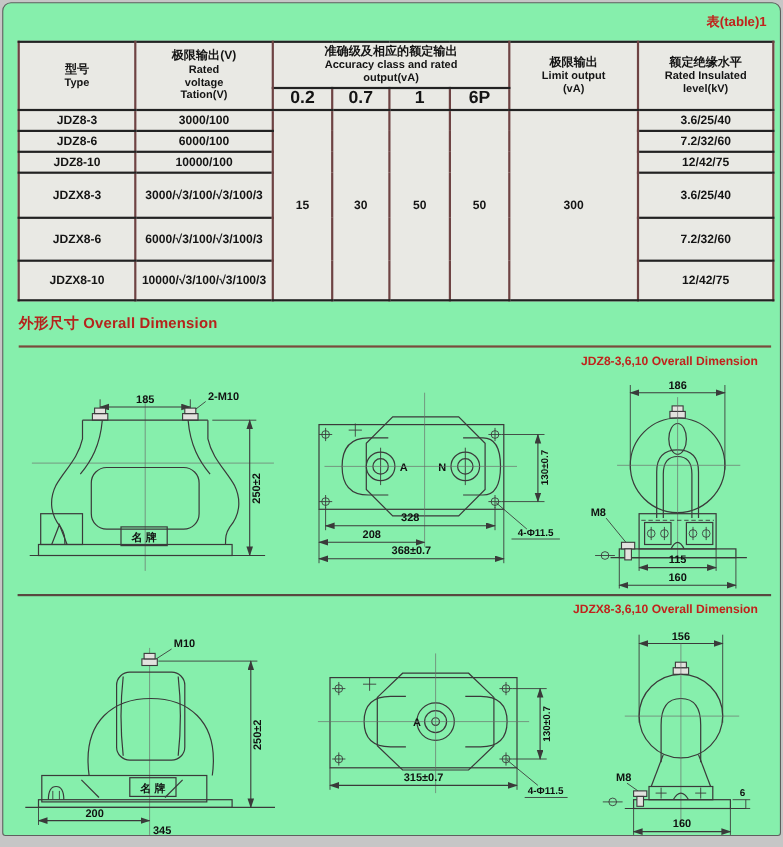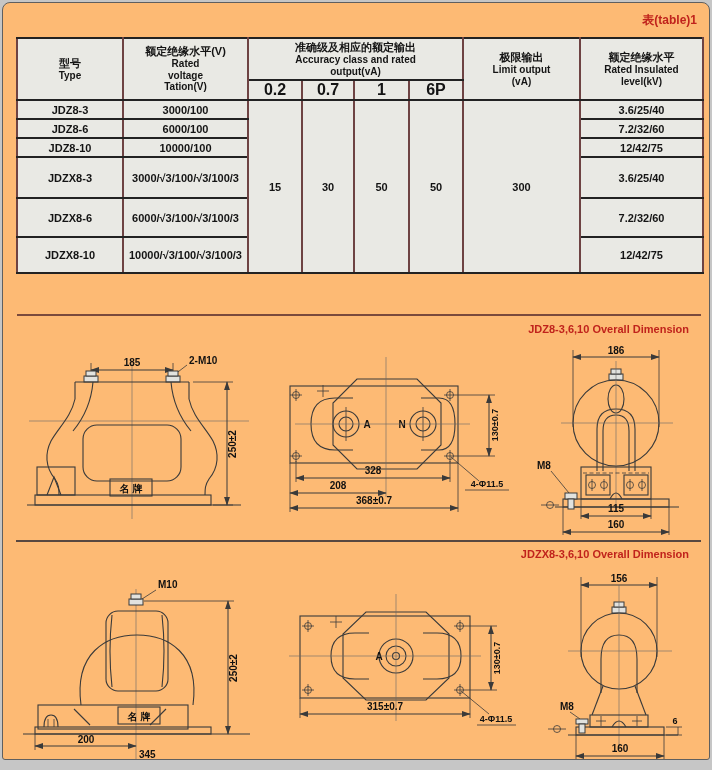--- a/index.html
+++ b/index.html
@@ -3,21 +3,21 @@
 <meta charset="utf-8">
 <style>
   html,body{margin:0;padding:0;}
   body{
     width:712px;height:770px;position:relative;
     background:#c6c6c6;
     font-family:"Liberation Sans", sans-serif;
   }
   .page{
     position:absolute;left:2px;top:2px;width:706px;height:756px;
-    background:#fdba74;border:1.5px solid #5f5f5f;border-radius:8px 8px 3px 3px;
+    background:#86efac;border:1.5px solid #5f5f5f;border-radius:8px 8px 3px 3px;
     overflow:hidden;
   }
   .table-tag{
     position:absolute;top:9px;right:12px;
     color:#c0231c;font-weight:bold;font-size:12px;
   }
   table.spec{
     position:absolute;left:13px;top:34px;width:686px;
     border-collapse:collapse;table-layout:fixed;
     background:#e9e9e4;color:#141414;font-weight:bold;text-align:center;
@@ -73,21 +73,21 @@
       <col style="width:117px">
         <col style="width:123px">
     </colgroup>
     <tbody>
         <tr class="h1">
       <th rowspan="2">
         <div class="zh">型号</div>
         <div class="en">Type</div>
       </th>
       <th rowspan="2">
-        <div class="zh">额定绝缘水平(V)</div>
+        <div class="zh">极限输出(V)</div>
         <div class="en">Rated</div>
         <div class="en">voltage</div>
         <div class="en">Tation(V)</div>
       </th>
       <th colspan="4">
         <div class="zh">准确级及相应的额定输出</div>
         <div class="en">Accuracy class and rated</div>
         <div class="en">output(vA)</div>
       </th>
       <th rowspan="2">
@@ -138,20 +138,24 @@
       <td>7.2/32/60</td>
     </tr>
     <tr class="r6">
       <td>JDZX8-10</td>
       <td>10000/√3/100/√3/100/3</td>
       <td>12/42/75</td>
     </tr>
   </tbody>
     </table>
 
+  <div class="section-title">
+    <span>外形尺寸</span>
+    <span>Overall Dimension</span>
+  </div>
   <div class="rule"></div>
   <div class="subtitle sub1">JDZ8-3,6,10 Overall Dimension</div>
 
   <svg style="left:18px;top:346px" width="236" height="178" viewBox="0 0 236 178">
     <defs>
       <marker id="ah" markerWidth="9" markerHeight="8" refX="8.2" refY="3" orient="auto-start-reverse" markerUnits="userSpaceOnUse">
         <path d="M0,0 L9,3 L0,6 Z" fill="#3a3a3a"></path>
       </marker>
     </defs>
     <line class="cl" x1="111" y1="14" x2="111" y2="170"></line>

